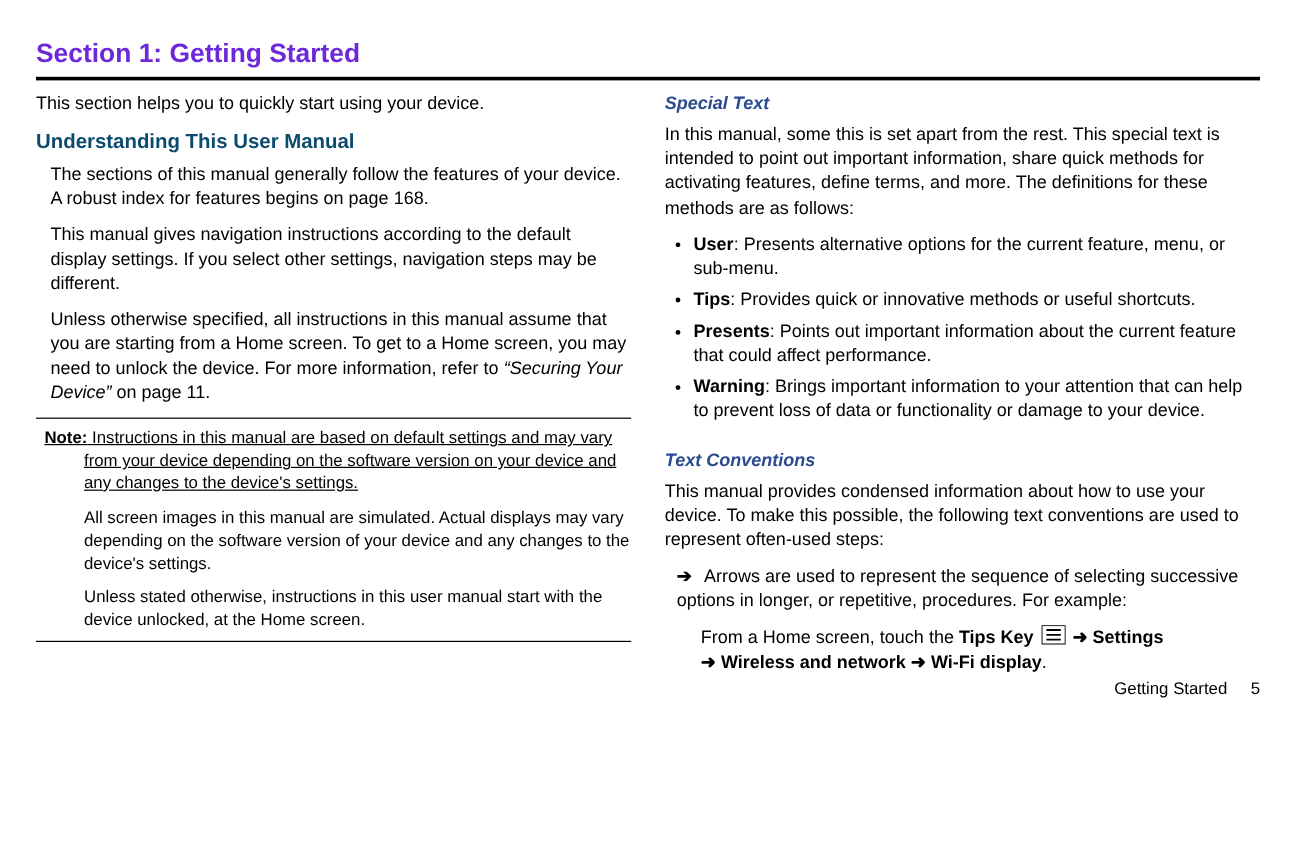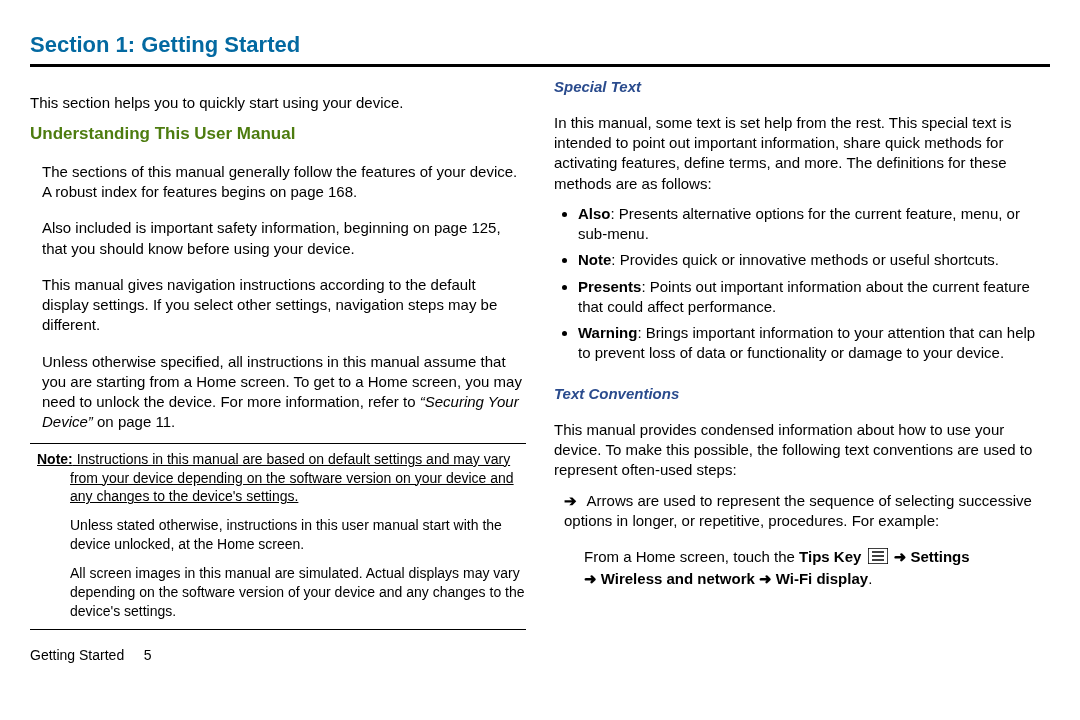--- a/index.html
+++ b/index.html
@@ -9,47 +9,47 @@
     width: 1080px;
     height: 720px;
     box-sizing: border-box;
     color: #000;
     font-size: 15px;
     line-height: 1.35;
   }
   .section-title {
     font-size: 22px;
     font-weight: bold;
-    color: #0369a1;
+    color: #6d28d9;
     margin: 0 0 4px 0;
   }
   .heavy-rule {
     border: none;
     border-top: 3px solid #000;
     margin: 0 0 10px 0;
   }
   .columns {
     column-count: 2;
     column-gap: 28px;
   }
   .columns > * { break-inside: avoid; }
   .sub-heading {
-    color: #4d7c0f;
+    color: #0c4a6e;
     font-weight: bold;
     font-size: 17px;
     margin: 6px 0 6px 0;
   }
   .subsub-heading {
     color: #2a4b8d;
     font-weight: bold;
     font-style: italic;
     font-size: 15px;
     margin: 20px 0 6px 0;
   }
-  .para { margin: 16px 0 10px 0; }
+  .para { margin: 0 0 10px 0; }
   .indented { margin-left: 12px; }
   .italic { font-style: italic; }
   .bold { font-weight: bold; }
   .narrow { font-family: "Arial Narrow", "Helvetica Narrow", Arial, sans-serif; }
   .note-block {
     border-top: 1.5px solid #000;
     border-bottom: 1.5px solid #000;
     padding: 6px 0;
     margin: 6px 0 10px 0;
     font-size: 14px;
@@ -71,57 +71,56 @@
     content: "➔";
     margin-right: 10px;
     font-weight: bold;
   }
   .menu-icon {
     display: inline-block;
     vertical-align: middle;
     margin: 0 2px;
   }
   .footer {
-    text-align: left;
+    text-align: right;
     font-size: 14px;
-    margin-top: 16px;
+    margin-top: 0;
   }
   .nowrap { white-space: nowrap; }
 </style>
 </head>
 <body>
 
 <h1 class="section-title">Section 1: Getting Started</h1>
 <hr class="heavy-rule">
 
 <div class="columns">
 
   <p class="para">This section helps you to quickly start using your device.</p>
 
   <div class="sub-heading">Understanding This User Manual</div>
 
   <p class="para indented">The sections of this manual generally follow the features of your device. A robust index for features begins on page 168.</p>
-  <p class="para indented">Also included is important safety information, beginning on page 125, that you should know before using your device.</p>
   <p class="para indented">This manual gives navigation instructions according to the default display settings. If you select other settings, navigation steps may be different.</p>
   <p class="para indented">
     <span>Unless otherwise specified, all instructions in this manual assume that you are starting from a Home screen. To get to a Home screen, you may need to unlock the device. For more information, refer to </span><span class="italic">“Securing Your Device”</span><span>  on page 11.</span>
   </p>
 
   <div class="note-block narrow">
     <p><span class="bold">Note:</span><span> Instructions in this manual are based on default settings and may vary from your device depending on the software version on your device and any changes to the device's settings.</span></p>
+    <p>All screen images in this manual are simulated. Actual displays may vary depending on the software version of your device and any changes to the device's settings.</p>
     <p>Unless stated otherwise, instructions in this user manual start with the device unlocked, at the Home screen.</p>
-    <p>All screen images in this manual are simulated. Actual displays may vary depending on the software version of your device and any changes to the device's settings.</p>
   </div>
 
   <div class="subsub-heading">Special Text</div>
-  <p class="para">In this manual, some text is set help from the rest. This special text is intended to point out important information, share quick methods for activating features, define terms, and more. The definitions for these methods are as follows:</p>
+  <p class="para">In this manual, some this is set apart from the rest. This special text is intended to point out important information, share quick methods for activating features, define terms, and more. The definitions for these methods are as follows:</p>
 
   <ul class="bullets narrow">
-    <li><span class="bold">Also</span><span>: Presents alternative options for the current feature, menu, or sub-menu.</span></li>
-    <li><span class="bold">Note</span><span>: Provides quick or innovative methods or useful shortcuts.</span></li>
+    <li><span class="bold">User</span><span>: Presents alternative options for the current feature, menu, or sub-menu.</span></li>
+    <li><span class="bold">Tips</span><span>: Provides quick or innovative methods or useful shortcuts.</span></li>
     <li><span class="bold">Presents</span><span>: Points out important information about the current feature that could affect performance.</span></li>
     <li><span class="bold">Warning</span><span>: Brings important information to your attention that can help to prevent loss of data or functionality or damage to your device.</span></li>
   </ul>
 
   <div class="subsub-heading">Text Conventions</div>
   <p class="para">This manual provides condensed information about how to use your device. To make this possible, the following text conventions are used to represent often-used steps:</p>
 
   <ul class="arrow-list">
     <li>Arrows are used to represent the sequence of selecting successive options in longer, or repetitive, procedures. For example:</li>
   </ul>

